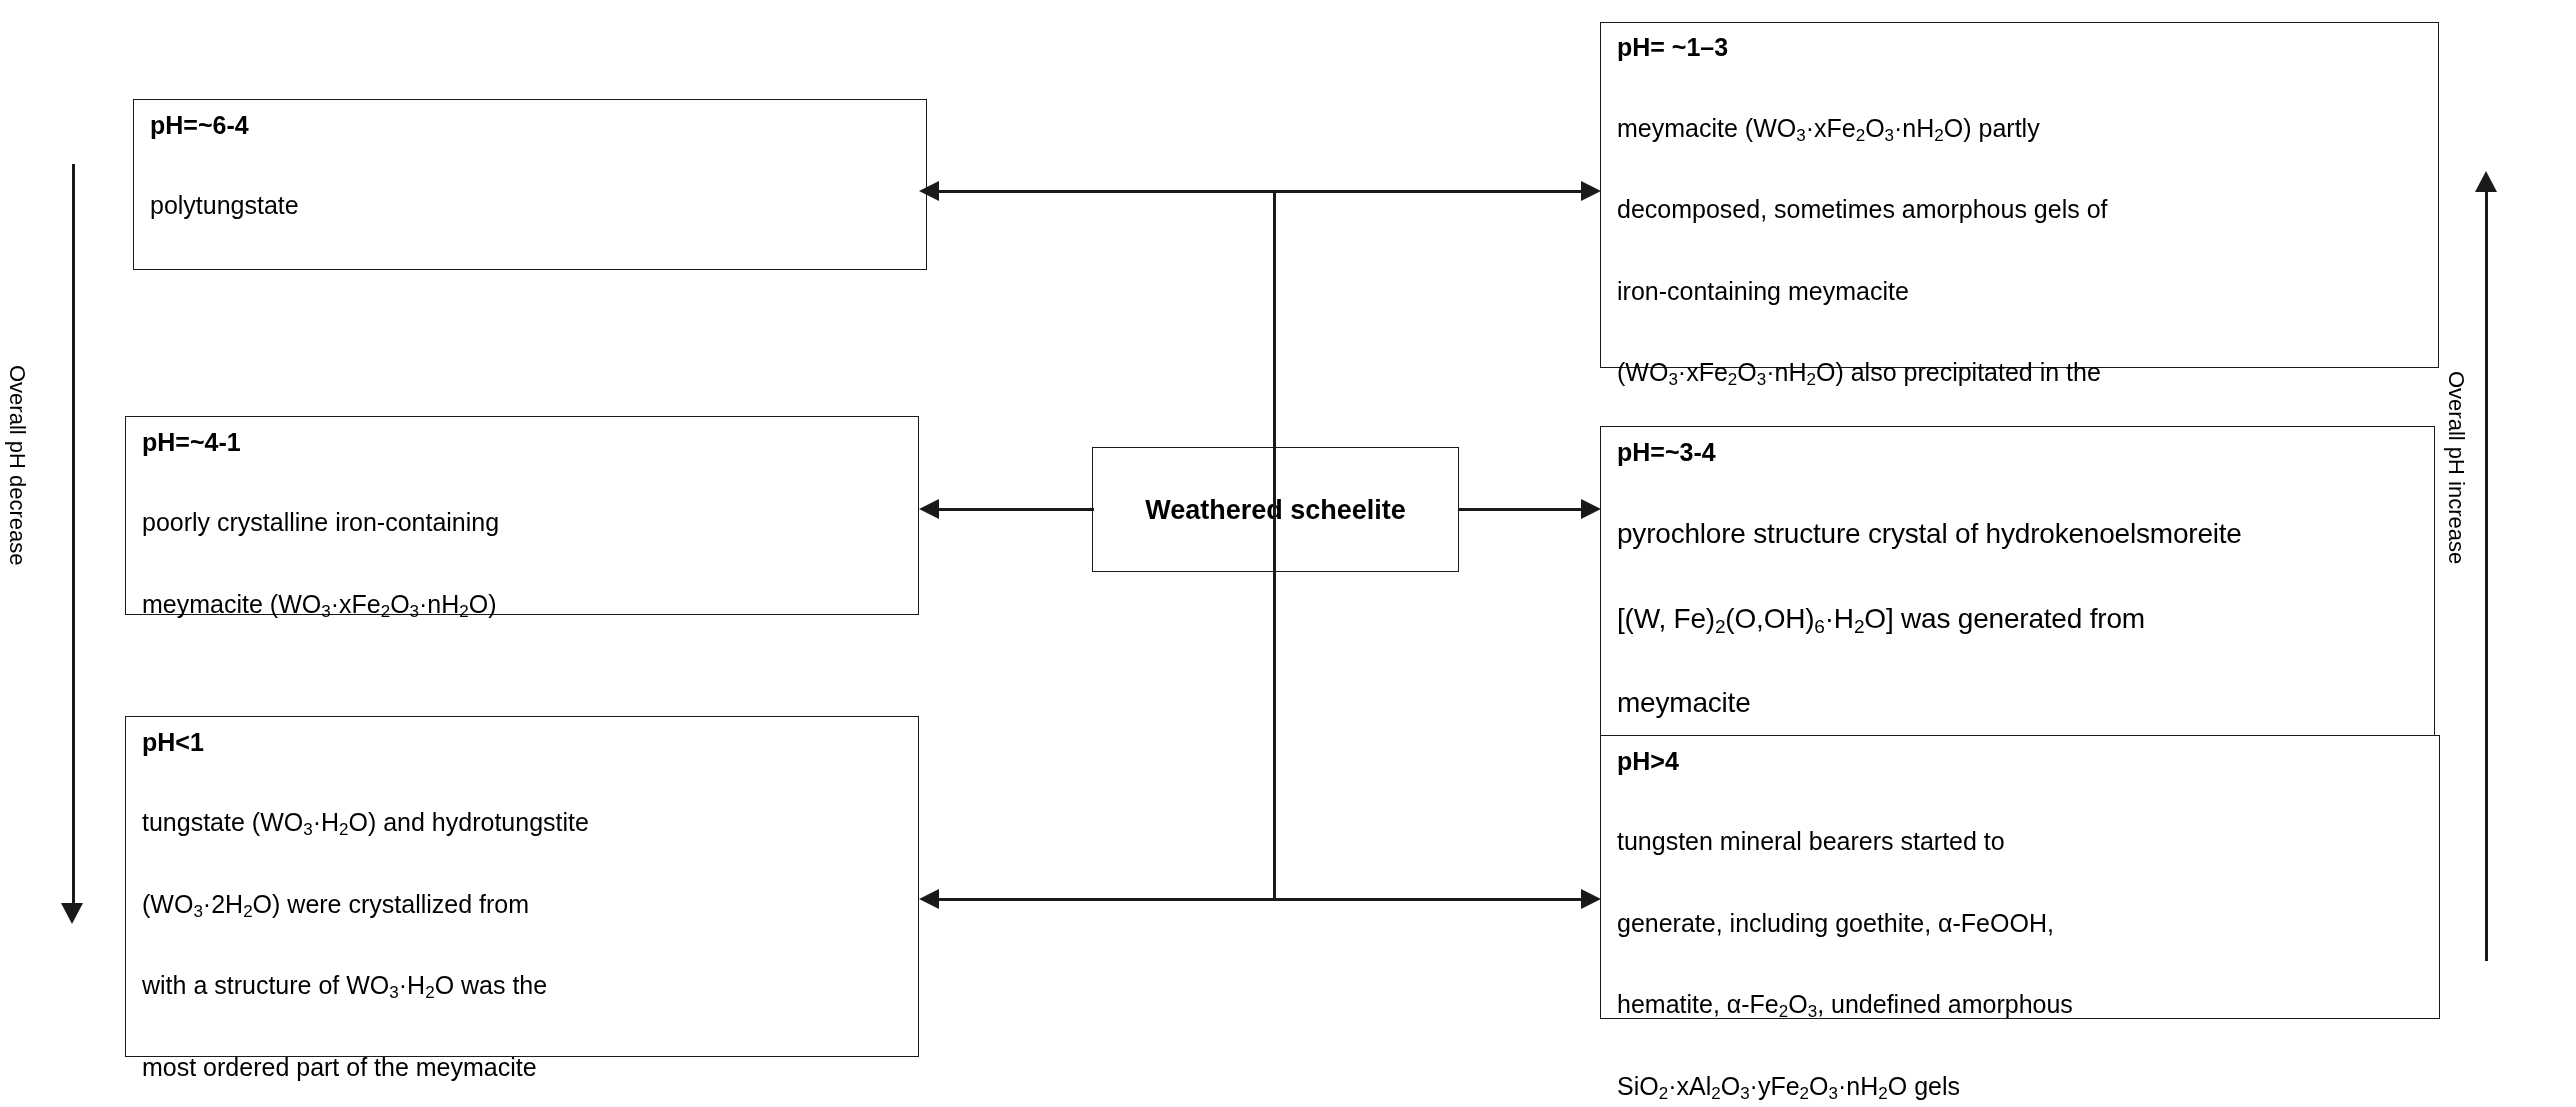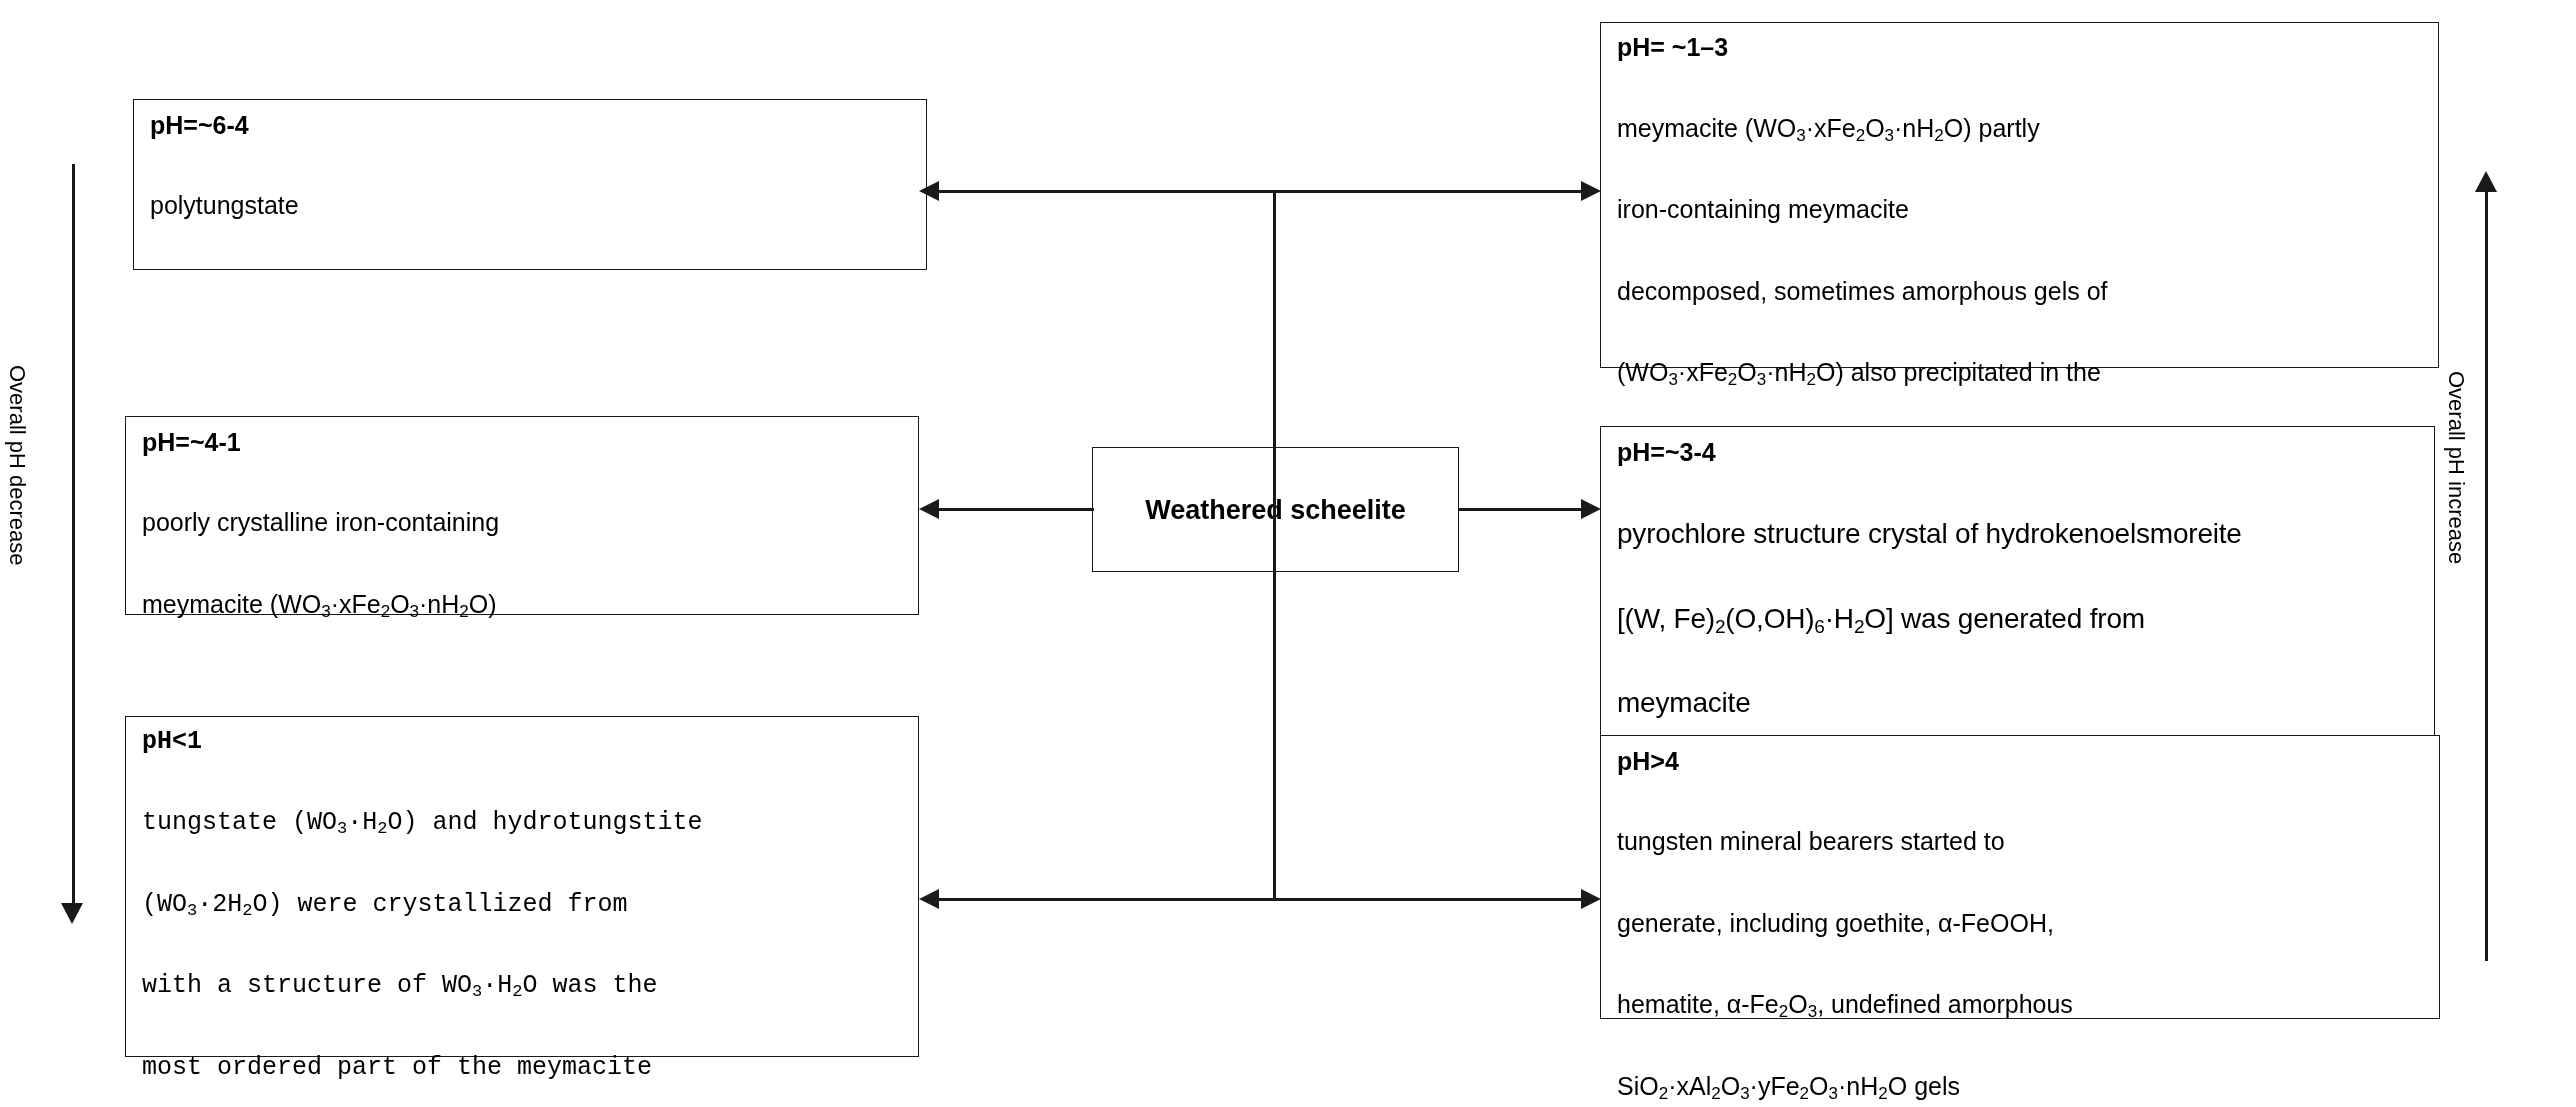--- a/index.html
+++ b/index.html
@@ -12,21 +12,21 @@
   .box .inner{position:absolute;left:16px;right:11px;top:8.7px;}
 
   .ph{font-weight:bold;font-size:25px;line-height:1.30;letter-spacing:0px;}
   .body{font-size:25px;line-height:1.34;font-weight:400;margin-top:48px;}
   .body.tight{font-size:28px;line-height:1.30;letter-spacing:-0.2px;}
   sub{font-size:0.68em;vertical-align:-0.26em;line-height:0;}
 
   
   #box-l1{left:133px;  top:99px;  width:794px; height:171px;}
   #box-l2{left:125px;  top:416px;  width:794px; height:199px;padding-left:43px;}
-  #box-l3{left:125px;  top:716px; width:794px; height:341px;font-family:Liberation Mono, monospace;}
+  #box-l3{left:125px;  top:716px; width:794px; height:341px;}
   #box-c {left:1092px; top:447px;  width:367px;  height:125px;}
   #box-r1{left:1600px; top:21.6px;   width:839px; height:346px;}
   #box-r2{left:1600px; top:426px;  width:835px; height:316px;}
   #box-r3{left:1600px; top:735px; width:840px; height:284px;}
 
   #box-c .center-label{position:absolute;left:0;right:0;top:50%;
        transform:translateY(-50%);text-align:center;
        font-weight:bold;font-size:27px;letter-spacing:0px;}
 
   
@@ -77,22 +77,22 @@
   </div>
 
   <div class="box" id="box-c">
     <div class="center-label">Weathered scheelite</div>
   </div>
 
   <div class="box" id="box-r1">
     <div class="inner">
       <div class="ph">pH= ~1–3</div>
       <div class="body">meymacite (WO<sub>3</sub>·xFe<sub>2</sub>O<sub>3</sub>·nH<sub>2</sub>O) partly</div>
+      <div class="body">decomposed, sometimes amorphous gels of</div>
       <div class="body">iron-containing meymacite</div>
-      <div class="body">decomposed, sometimes amorphous gels of</div>
       <div class="body">(WO<sub>3</sub>·xFe<sub>2</sub>O<sub>3</sub>·nH<sub>2</sub>O) also precipitated in the</div>
       <div class="body">solution</div>
     </div>
   </div>
 
   <div class="box" id="box-r2">
     <div class="inner">
       <div class="ph">pH=~3-4</div>
       <div class="body tight">pyrochlore structure crystal of hydrokenoelsmoreite</div>
       <div class="body tight">[(W, Fe)<sub>2</sub>(O,OH)<sub>6</sub>·H<sub>2</sub>O] was generated from</div>

